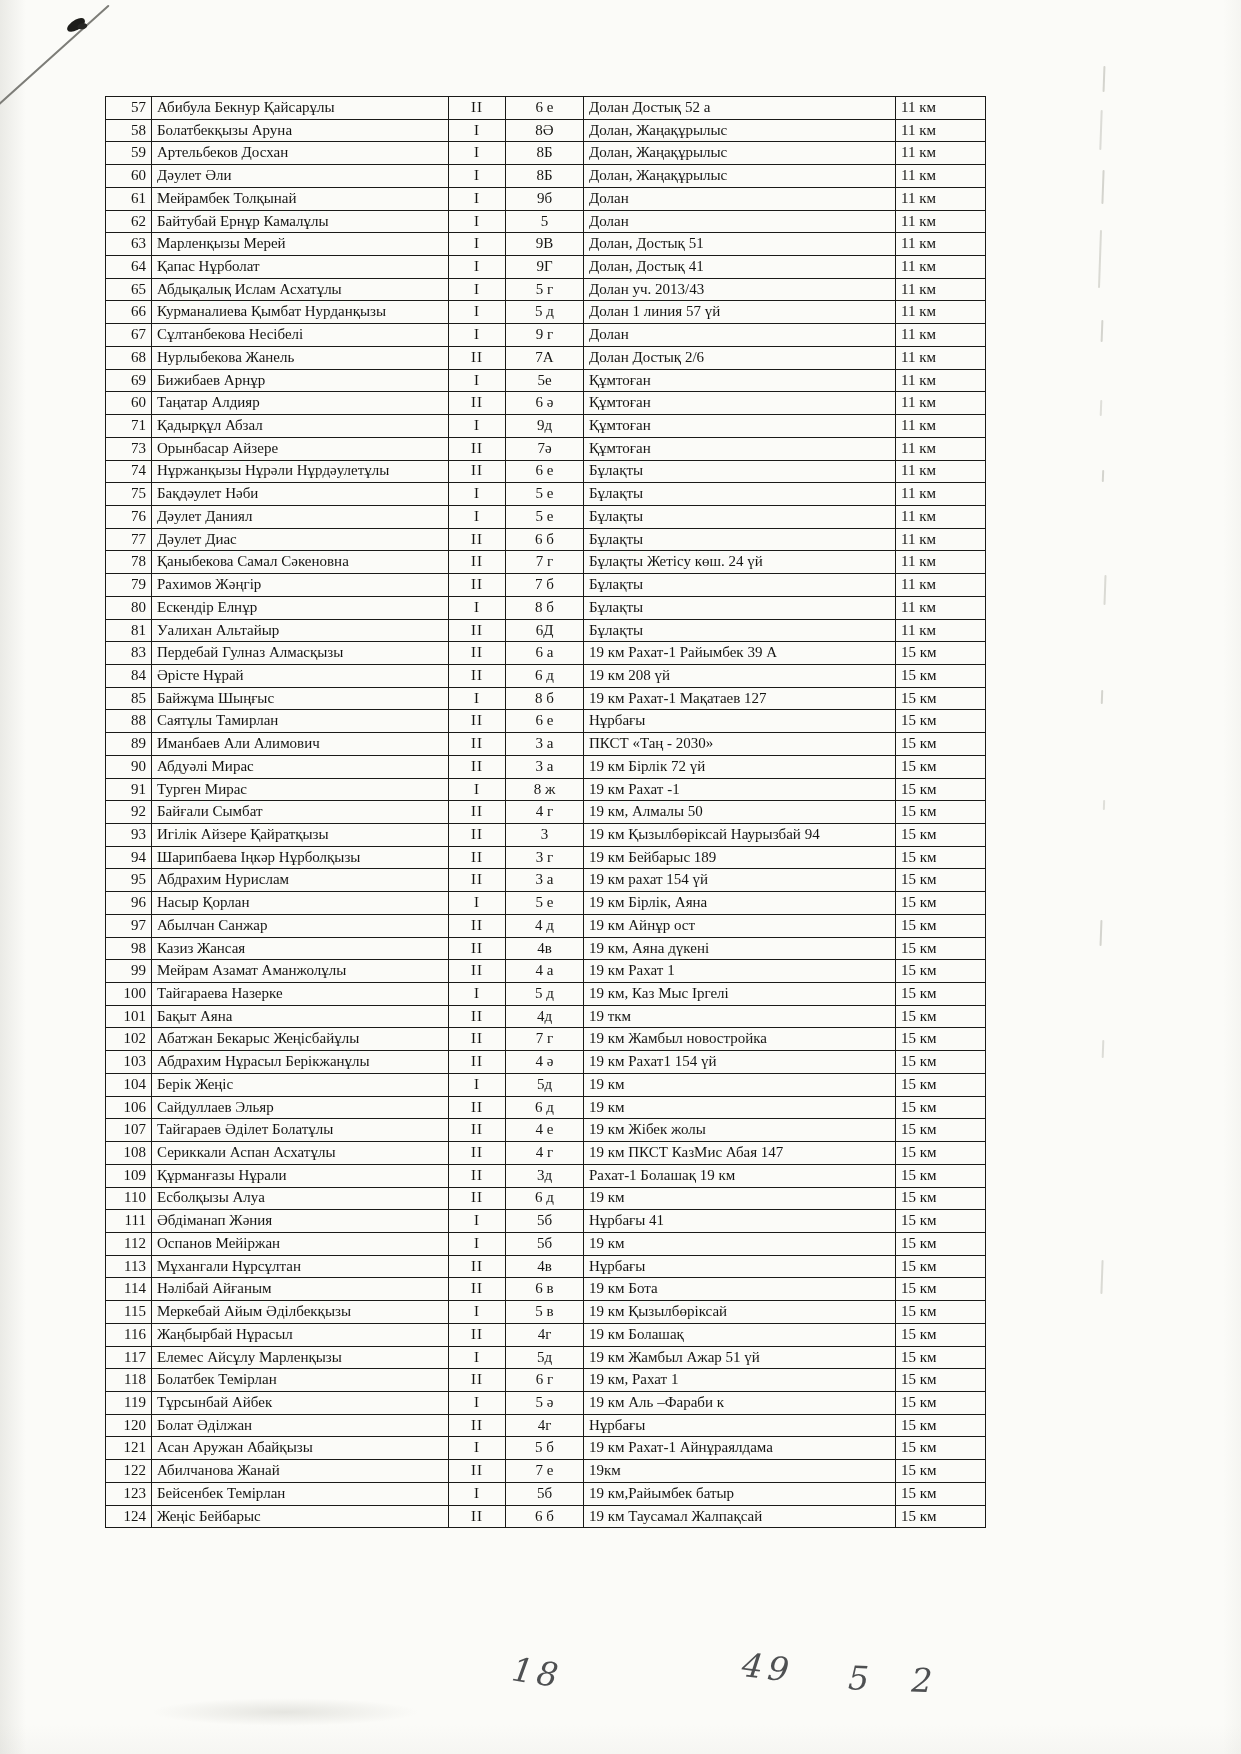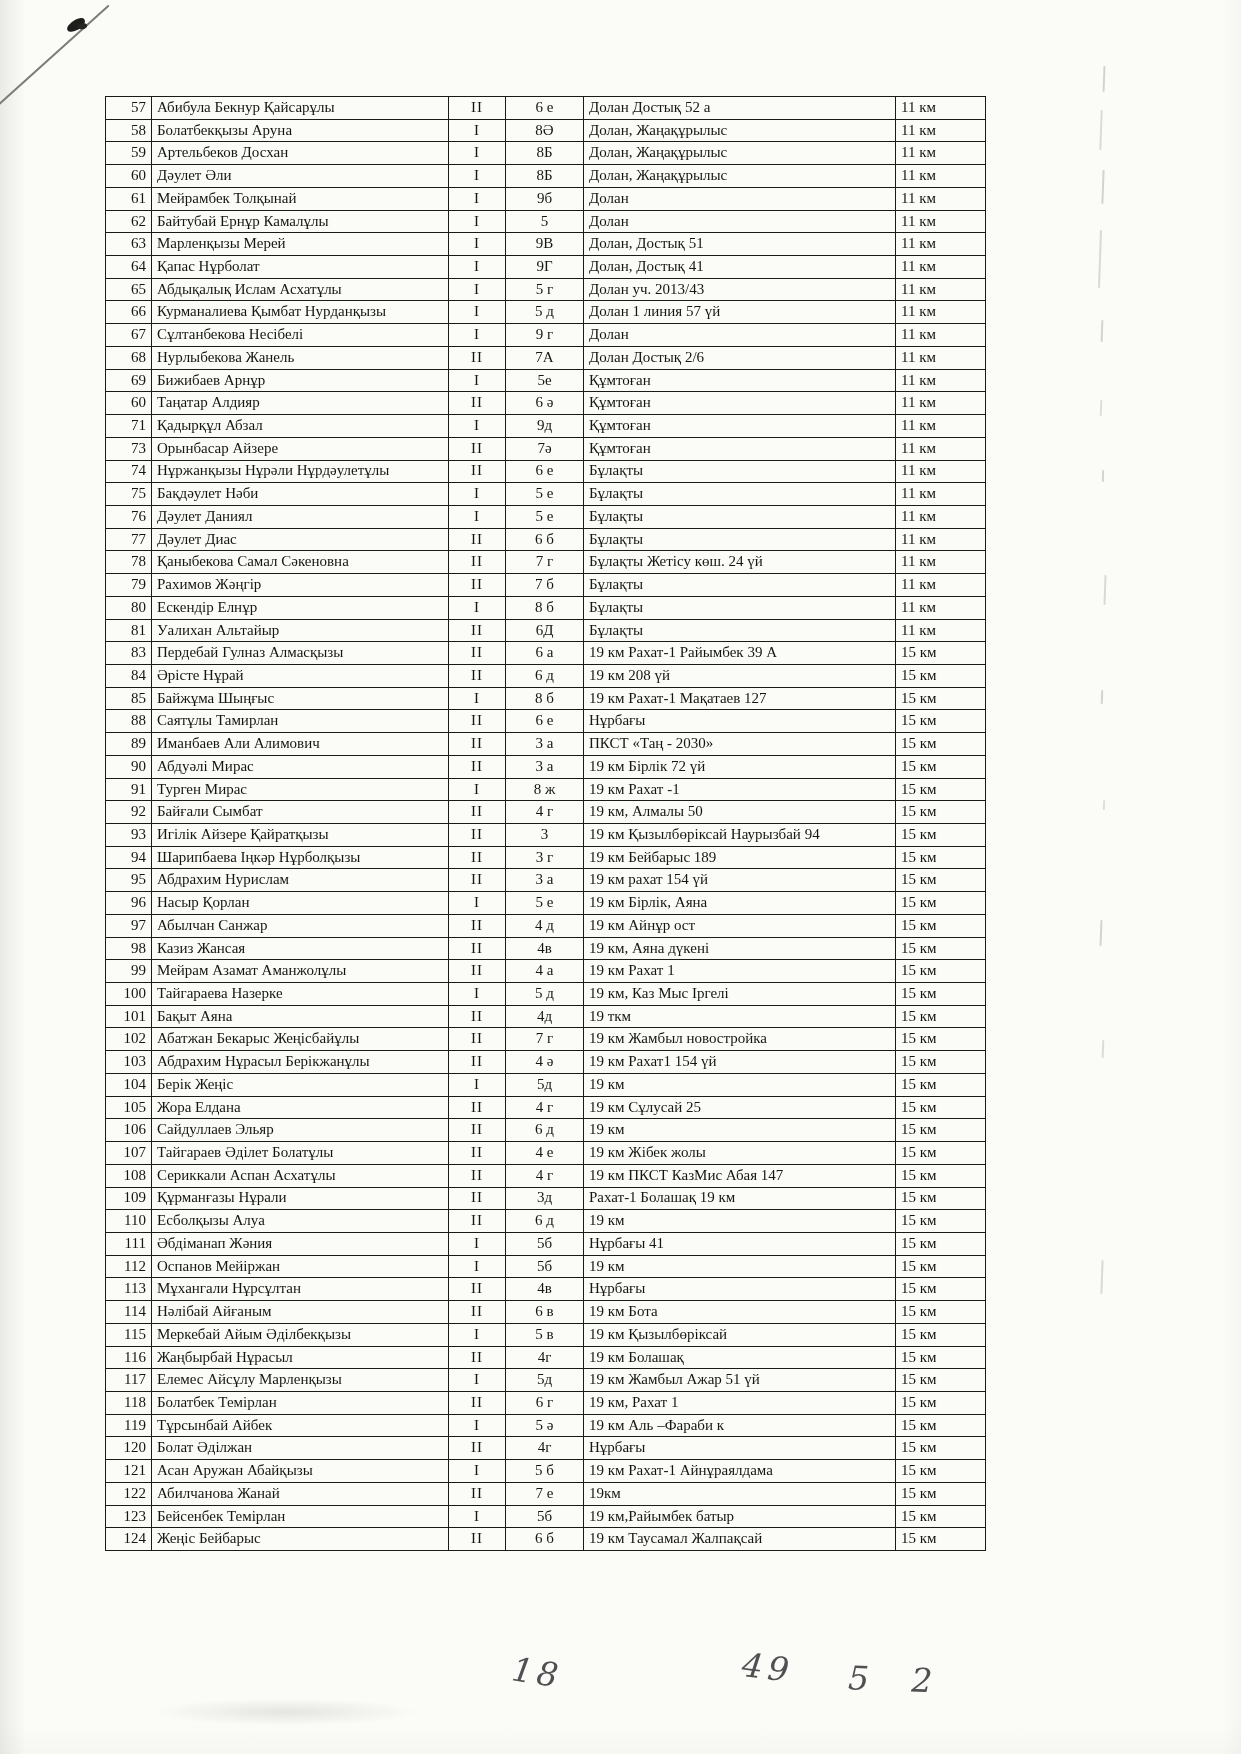--- a/index.html
+++ b/index.html
@@ -459,28 +459,20 @@
   </tr>
       <tr>
     <td class="c-num">104</td>
     <td class="c-name">Берік Жеңіс</td>
     <td class="c-shift">I</td>
     <td class="c-grade">5д</td>
     <td class="c-addr">19 км</td>
     <td class="c-km">15 км</td>
   </tr>
       <tr>
-    <td class="c-num">105</td>
-    <td class="c-name">Жора Елдана</td>
-    <td class="c-shift">II</td>
-    <td class="c-grade">4 г</td>
-    <td class="c-addr">19 км Сұлусай 25</td>
-    <td class="c-km">15 км</td>
-  </tr>
-      <tr>
     <td class="c-num">106</td>
     <td class="c-name">Сайдуллаев Эльяр</td>
     <td class="c-shift">II</td>
     <td class="c-grade">6 д</td>
     <td class="c-addr">19 км</td>
     <td class="c-km">15 км</td>
   </tr>
       <tr>
     <td class="c-num">107</td>
     <td class="c-name">Тайгараев Әділет Болатұлы</td>

